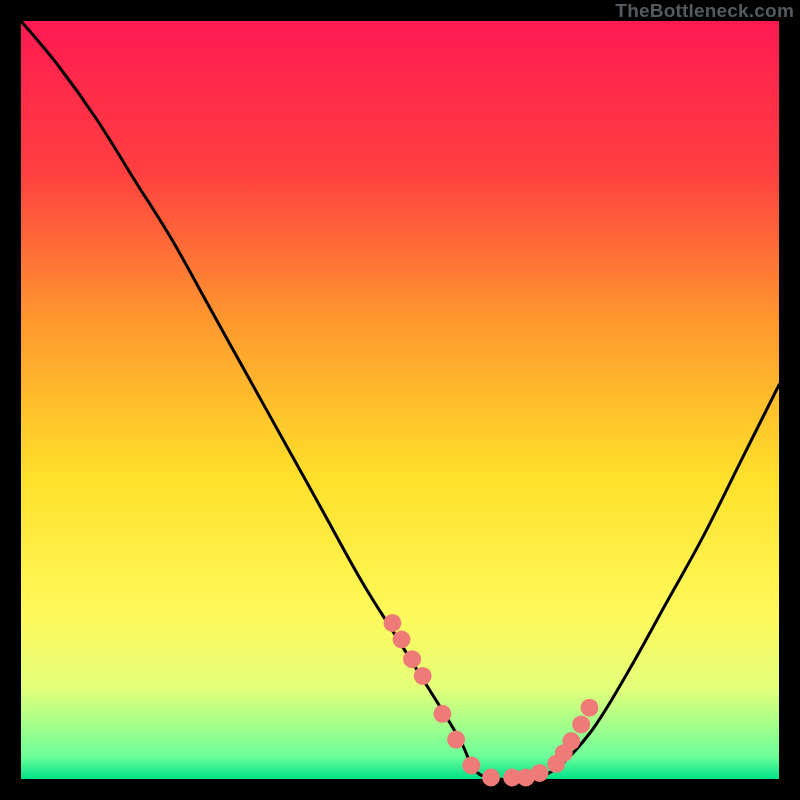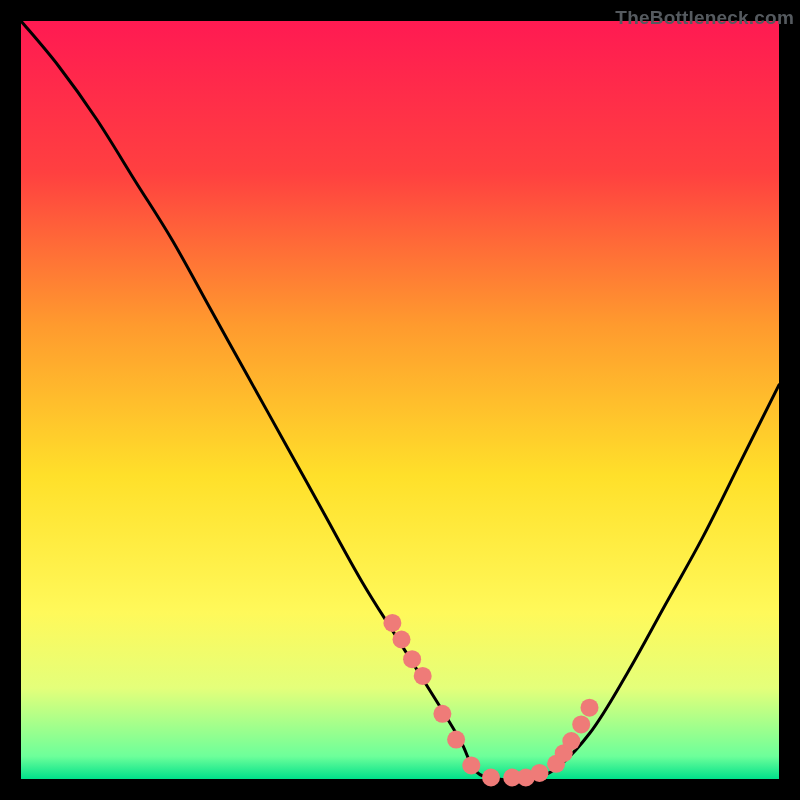--- a/index.html
+++ b/index.html
@@ -22,21 +22,21 @@
   .plot-area {
     position: absolute;
     left: 21px;
     top: 21px;
     width: 758px;
     height: 758px;
     
   }
   .watermark {
     position: absolute;
-    top: 7px;
+    top: 0;
     right: 6px;
     font-size: 19px;
     font-weight: 600;
     color: #555a5f;
     letter-spacing: 0.2px;
   }
   svg.curve {
     position: absolute;
     left: 0;
     top: 0;

